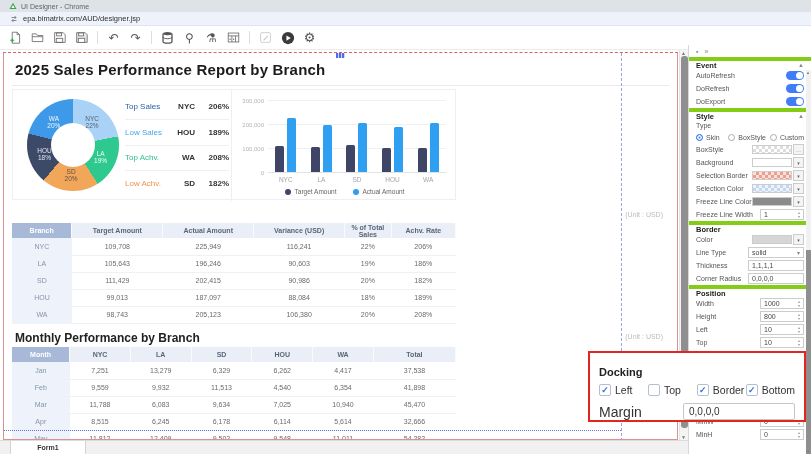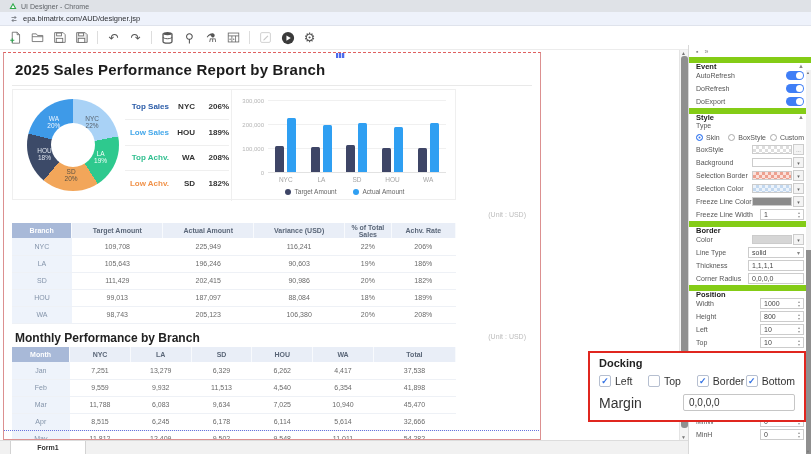--- a/index.html
+++ b/index.html
@@ -10,37 +10,37 @@
   .titlebar .wtitle { font-size:7px; color:#5f6368; }
   .urlbar { height:14px; background:#eef2fb; border-bottom:1px solid #dfe3ec; display:flex; align-items:center; gap:5px; padding-left:10px; }
   .urlbar .url { font-size:7.5px; color:#2d2f33;text-align:right; }
   .toolbar { height:24px; background:#fff; border-bottom:1px solid #ececec; display:flex; align-items:center; gap:5px; padding-left:7px; }
   .tbtn { width:17px; height:17px; border:none; background:transparent; display:flex; align-items:center; justify-content:center; font-size:11px; color:#555; cursor:pointer; }
   .tbtn svg { display:block; }
   .tdiv { width:1px; height:13px; background:#ddd; margin:0 2px; }
   .glyph { font-size:12px; color:#555; line-height:1; }
 
   
-  .canvas { position:absolute; left:3px; top:52px; width:538px; height:388px; background:#fff;
+  .canvas { position:absolute; left:3px; top:52px; width:675px; height:388px; background:#fff;
             border:1px solid #dc9090; border-top:1px dashed #e06060; overflow:hidden; }
   .sel-handle { position:absolute; left:332px; top:0; width:9px; height:5px;
                 background:repeating-linear-gradient(90deg,#4f6bea 0 2px,#cdd6ff 2px 3px); }
   .report-title { position:absolute; left:11px; top:8px; font-size:15px; font-weight:bold; color:#1c1c1c; letter-spacing:.2px; }
   .title-rule { position:absolute; left:8px; right:8px; top:32px; border-top:1px solid #e9e9e9; }
 
   .dash-card { position:absolute; left:8px; top:36px; width:444px; height:111px; border:1px solid #efefef; }
   .donut-wrap { position:absolute; left:14px; top:9px; width:92px; height:92px; }
   .donut { position:absolute; inset:0; border-radius:50%; }
   .donut::after { content:""; position:absolute; left:24px; top:24px; width:44px; height:44px; border-radius:50%; background:#fff; }
   .donut-label { position:absolute; transform:translate(-50%,-50%); font-size:6.5px; line-height:7px; text-align:center; z-index:2; }
 
   .kpi-col { position:absolute; left:112px; top:4px; width:104px; height:102px; display:flex; flex-direction:column; }
   .kpi-row { flex:1; display:flex; align-items:center; border-bottom:1px solid #efefef; font-size:8px; }
   .kpi-row:last-child { border-bottom:none; }
-  .kpi-row .kl { flex:1; font-weight:bold;text-align:right; }
+  .kpi-row .kl { flex:1; font-weight:normal; }
   .kpi-row .kb { width:26px; text-align:right; font-weight:bold; color:#333; }
   .kpi-row .kv { width:34px; text-align:right; font-weight:bold; color:#333; }
 
   .barchart { position:absolute; left:218px; top:0; width:226px; height:111px; border-left:1px solid #efefef; }
   .plot { position:absolute; left:36px; top:10px; width:178px; height:72px; }
   .gline { position:absolute; left:0; right:0; border-top:1px solid #f0f0f0; }
   .gline.base { border-top:1px solid #e2e2e2; }
   .ylab { position:absolute; right:100%; margin-right:4px; transform:translateY(-50%); font-size:6px; color:#b5b5b5; white-space:nowrap; }
   .bars { position:absolute; inset:0; display:flex; align-items:flex-end; }
   .bgroup { flex:1; display:flex; align-items:flex-end; justify-content:center; gap:3px; height:100%; }
@@ -65,21 +65,21 @@
 
   
   .vscroll { position:absolute; left:679px; top:50px; width:9px; height:390px; background:#f4f4f4; border-left:1px solid #e4e4e4; }
   .vthumb { position:absolute; left:1px; top:6px; width:7px; height:372px; background:#8f8f8f; border-radius:3px; }
   .vscroll .arr { position:absolute; left:1px; font-size:5px; color:#777; }
 
   
   .panel { position:absolute; left:688px; top:45px; width:123px; height:409px; background:#fff; border-left:1px solid #d8d8d8; font-size:7px; color:#555; }
   .pico { height:12px; display:flex; align-items:center; gap:6px; padding:0 7px; color:#888; font-size:7px; }
   .phead { height:13px; display:flex; align-items:center; justify-content:space-between; padding:0 7px; font-weight:bold; color:#222; font-size:7.5px; background:#fafafa; border-bottom:1px solid #e6e6e6; }
-  .psec  { height:12px; display:flex; align-items:center; justify-content:space-between; padding:0 7px; font-weight:bold; color:#222; font-size:7.5px; border-top:6px solid #84cc16; }
+  .psec  { height:12px; display:flex; align-items:center; justify-content:space-between; padding:0 7px; font-weight:bold; color:#222; font-size:7.5px; border-top:4px solid #84cc16; }
   .chev { color:#888; font-size:6px; }
   .prow { height:13px; display:flex; align-items:center; justify-content:space-between; padding:0 7px; }
   .prow .plabel { color:#555; }
   .toggle { width:18px; height:9px; border-radius:5px; background:#3f7ef6; position:relative; }
   .toggle::after { content:""; position:absolute; right:1px; top:1px; width:7px; height:7px; border-radius:50%; background:#fff; }
   .radio-row { height:12px; display:flex; align-items:center; padding:0 7px; gap:4px; }
   .radio-row .ritem { display:flex; align-items:center; gap:3px; flex:1; }
   .rdot { width:7px; height:7px; border-radius:50%; border:1px solid #aaa; background:#fff; }
   .rdot.sel { border:1px solid #3a7bf0; background:#3a7bf0; box-shadow:inset 0 0 0 1.5px #fff; }
   .ctrl { display:flex; align-items:center; }
@@ -94,21 +94,21 @@
   .spin { width:44px; height:11px; border:1px solid #ccc; background:#fff; display:flex; align-items:center; }
   .spin .sv { flex:1; padding-left:3px; color:#444; }
   .spin .sa { width:8px; display:flex; flex-direction:column; align-items:center; line-height:4px; font-size:4px; color:#999; }
   .pinput { width:56px; height:11px; border:1px solid #ccc; background:#fff; display:flex; align-items:center; padding-left:3px; color:#444; }
   .pselect { width:56px; height:11px; border:1px solid #ccc; background:#fff; display:flex; align-items:center; justify-content:space-between; padding:0 3px; color:#444; }
   .pscroll { position:absolute; right:0; top:25px; bottom:0; width:5px; background:#f1f1f1; }
   .pthumb { position:absolute; left:0; top:180px; width:5px; height:218px; background:#8f8f8f; }
   .pscroll .arr { position:absolute; left:0; font-size:4px; color:#777; }
 
   
-  .dock-overlay { position:absolute; left:588px; top:351px; width:218px; height:71px; background:#fff; border:2px solid #e0261f; padding:4px 9px; z-index:10; }
+  .dock-overlay { position:absolute; left:588px; top:351px; width:218px; height:71px; background:#fff; border:2px solid #e0261f; padding:13px 9px; z-index:10; }
   .dock-title { font-size:11px; font-weight:bold; color:#222; }
   .dock-checks { display:flex; align-items:center; margin-top:6px; gap:0; }
   .dcitem { display:flex; align-items:center; gap:4px; flex:1; font-size:10.5px; color:#333; }
   .cbox { width:12px; height:12px; border:1px solid #b6bfd0; border-radius:2px; background:#fff; display:flex; align-items:center; justify-content:center; font-size:9px; font-weight:bold; color:#2f6fe4; }
   .dock-margin { display:flex; align-items:center; margin-top:7px; }
   .dock-margin .mlabel { font-size:14px; color:#333; flex:1; }
   .minput { width:112px; height:17px; border:1px solid #c6c6c6; border-radius:2px; font-size:10px; color:#333; padding-left:5px; font-family:"Liberation Sans",sans-serif; }
 
   
   .statusbar { position:absolute; left:0; bottom:0; width:688px; height:14px; background:#f1f1f1; border-top:1px solid #dcdcdc; }

